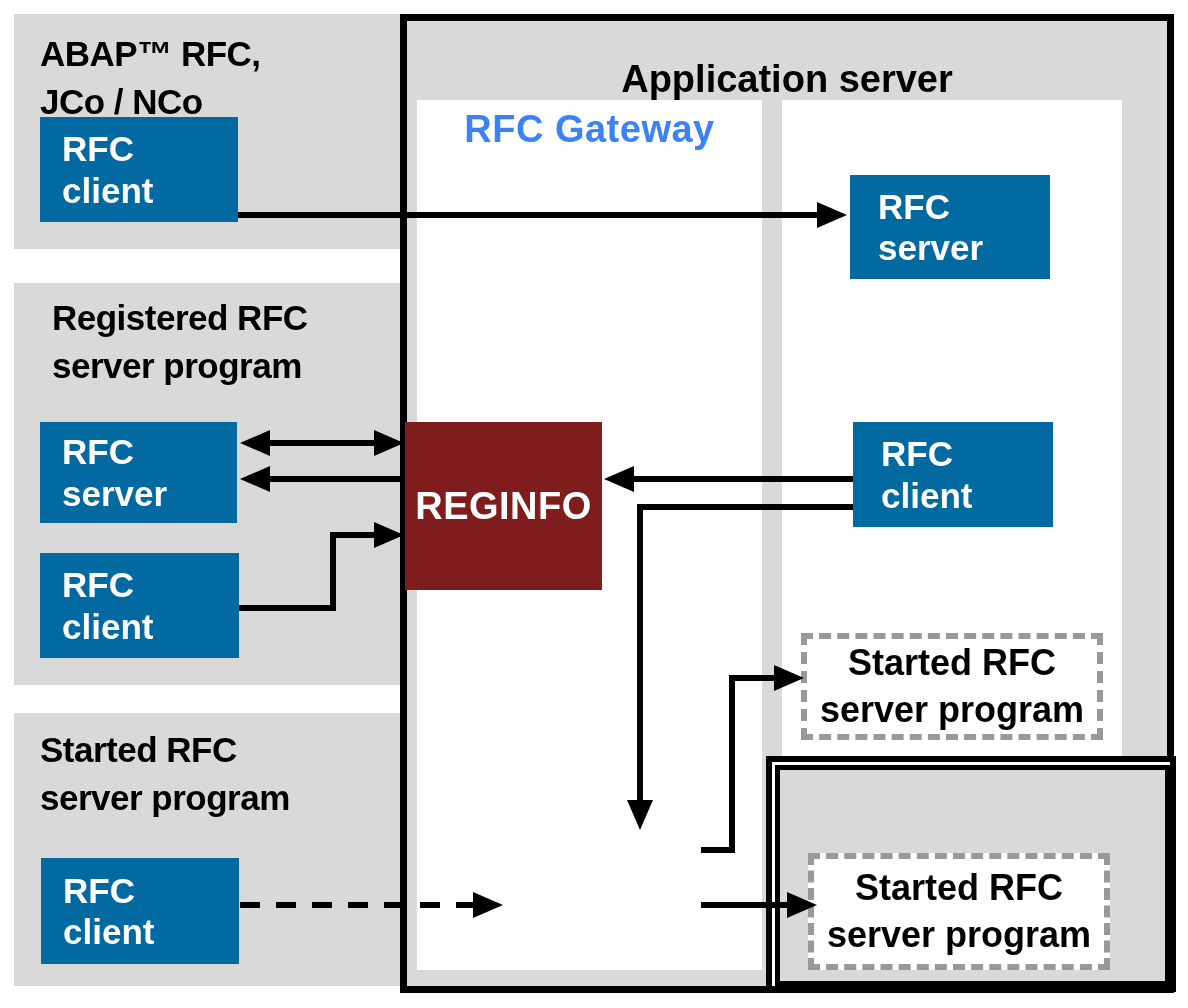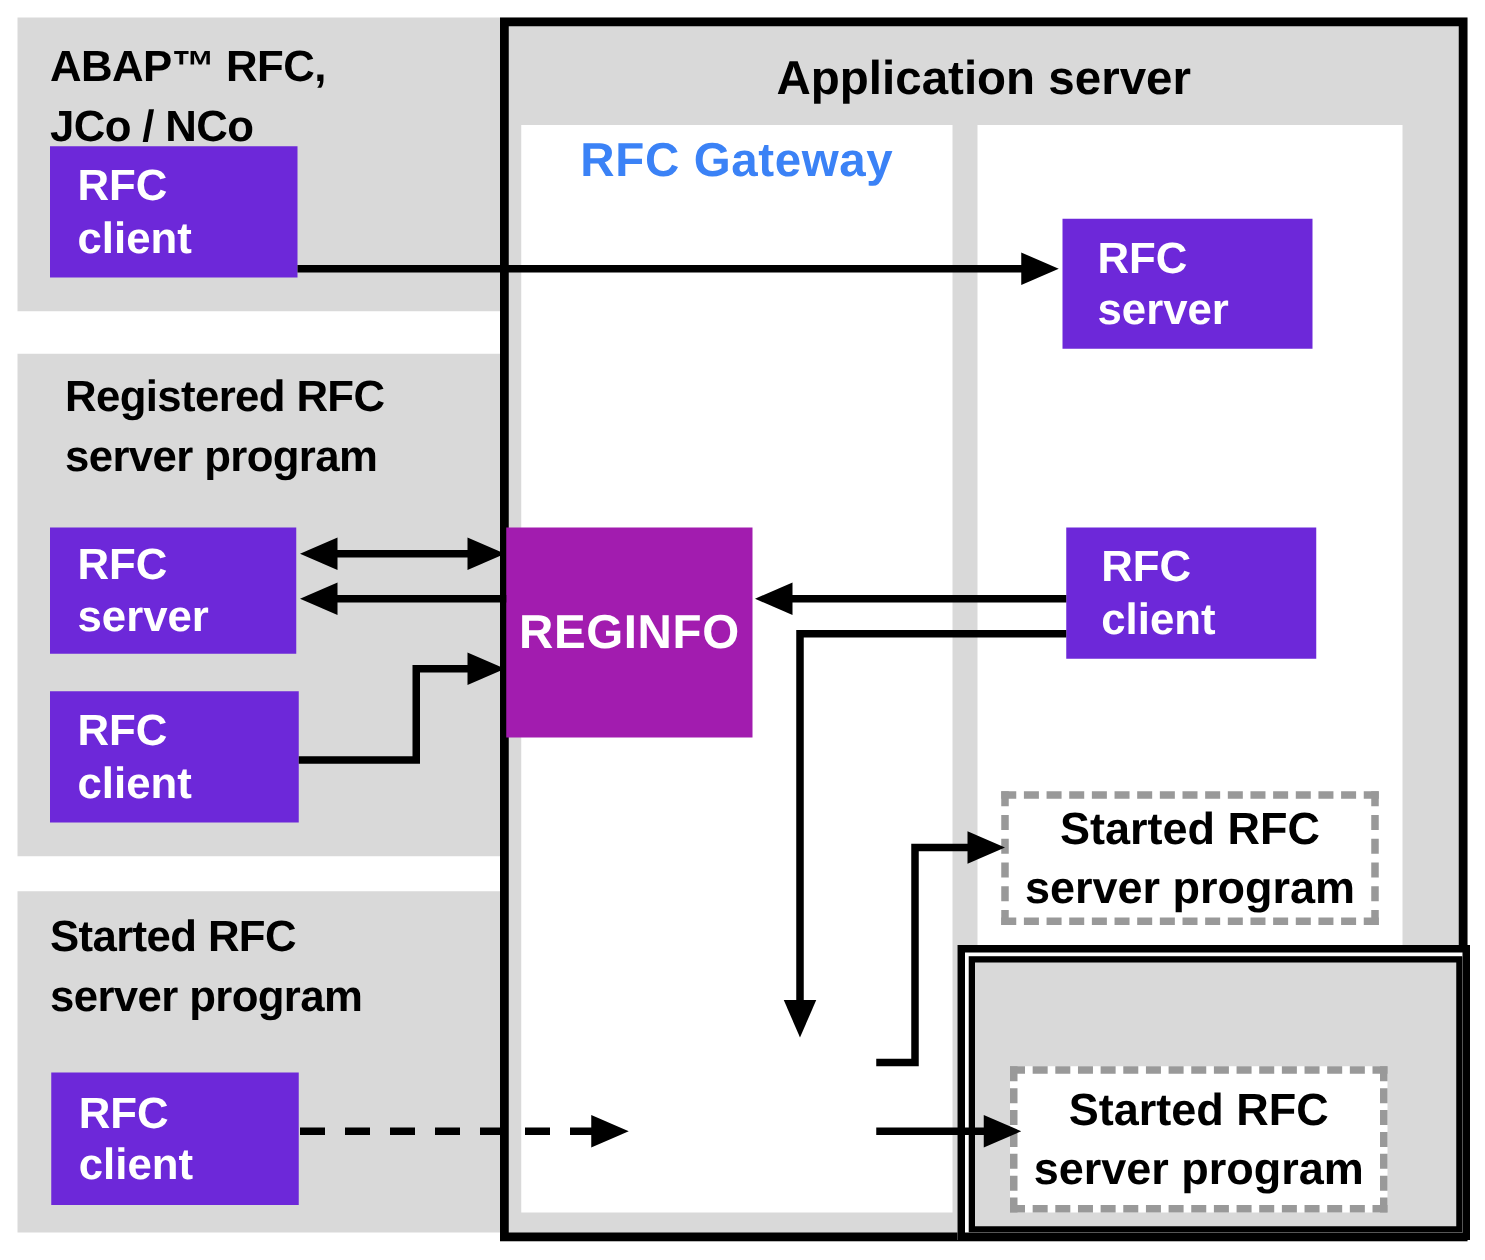--- a/index.html
+++ b/index.html
@@ -4,31 +4,31 @@
 <style>
   html,body{margin:0;padding:0;background:#fff;}
   #canvas{
     position:relative;width:1188px;height:1008px;background:#ffffff;
     font-family:"Liberation Sans", sans-serif;font-weight:700;overflow:hidden;
   }
   .abs{position:absolute;box-sizing:border-box;}
   .panel{background:#d9d9d9;}
   .heading{color:#000;font-size:35px;line-height:1.36;white-space:pre-line;letter-spacing:-0.5px;}
   .bluebox{
-    background:#6d28d9;color:#fff;font-size:35px;line-height:1.18;
+    background:#0369a1;color:#fff;font-size:35px;line-height:1.18;
     display:flex;align-items:center;white-space:pre-line;z-index:3;
   }
   .bluebox .lbl{padding-left:22px;}
   .bluebox.abap .lbl{padding-left:28px;}
   .appserver{border:7px solid #000;background:#d9d9d9;z-index:1;}
   .apptitle{font-size:38px;color:#000;text-align:center;z-index:2;}
   .col{background:#ffffff;z-index:2;}
   .coltitle{font-size:38px;color:#3b82f6;text-align:center;z-index:2;letter-spacing:0.5px;}
   .navybox{
-    background:#a21caf;color:#fff;font-size:38px;letter-spacing:0.5px;
+    background:#7f1d1d;color:#fff;font-size:38px;letter-spacing:0.5px;
     display:flex;align-items:center;justify-content:center;z-index:4;
   }
   .dashedbox{
     background:#ffffff;border:6px dashed #999999;color:#000;
     font-size:36px;line-height:1.28;text-align:center;white-space:pre-line;
     display:flex;align-items:center;justify-content:center;z-index:5;
   }
   .remote-outer{border:6px solid #000;background:#ffffff;z-index:4;}
   .remote-inner{border:5px solid #000;background:#d9d9d9;z-index:4;}
   .remote-title{
@@ -64,21 +64,21 @@
   <div class="abs bluebox" style="left:40px;top:553px;width:199px;height:105px;">
     <span class="lbl">RFC
 client</span>
   </div>
   <div class="abs bluebox" style="left:41px;top:858px;width:198px;height:106px;">
     <span class="lbl">RFC
 client</span>
   </div>
 
   <div class="abs appserver" style="left:400px;top:14px;width:774px;height:979px;"></div>
-  <div class="abs apptitle" style="left:400px;top:42px;width:774px;">Application server</div>
+  <div class="abs apptitle" style="left:400px;top:58px;width:774px;">Application server</div>
 
   <div class="abs col" style="left:417px;top:100px;width:345px;height:870px;"></div>
   <div class="abs col" style="left:782px;top:100px;width:340px;height:870px;"></div>
   <div class="abs coltitle" style="left:417px;top:108px;width:345px;">RFC Gateway</div>
 
   <div class="abs bluebox abap" style="left:850px;top:175px;width:200px;height:104px;">
     <span class="lbl">RFC
 server</span>
   </div>
   <div class="abs bluebox abap" style="left:853px;top:422px;width:200px;height:105px;">

